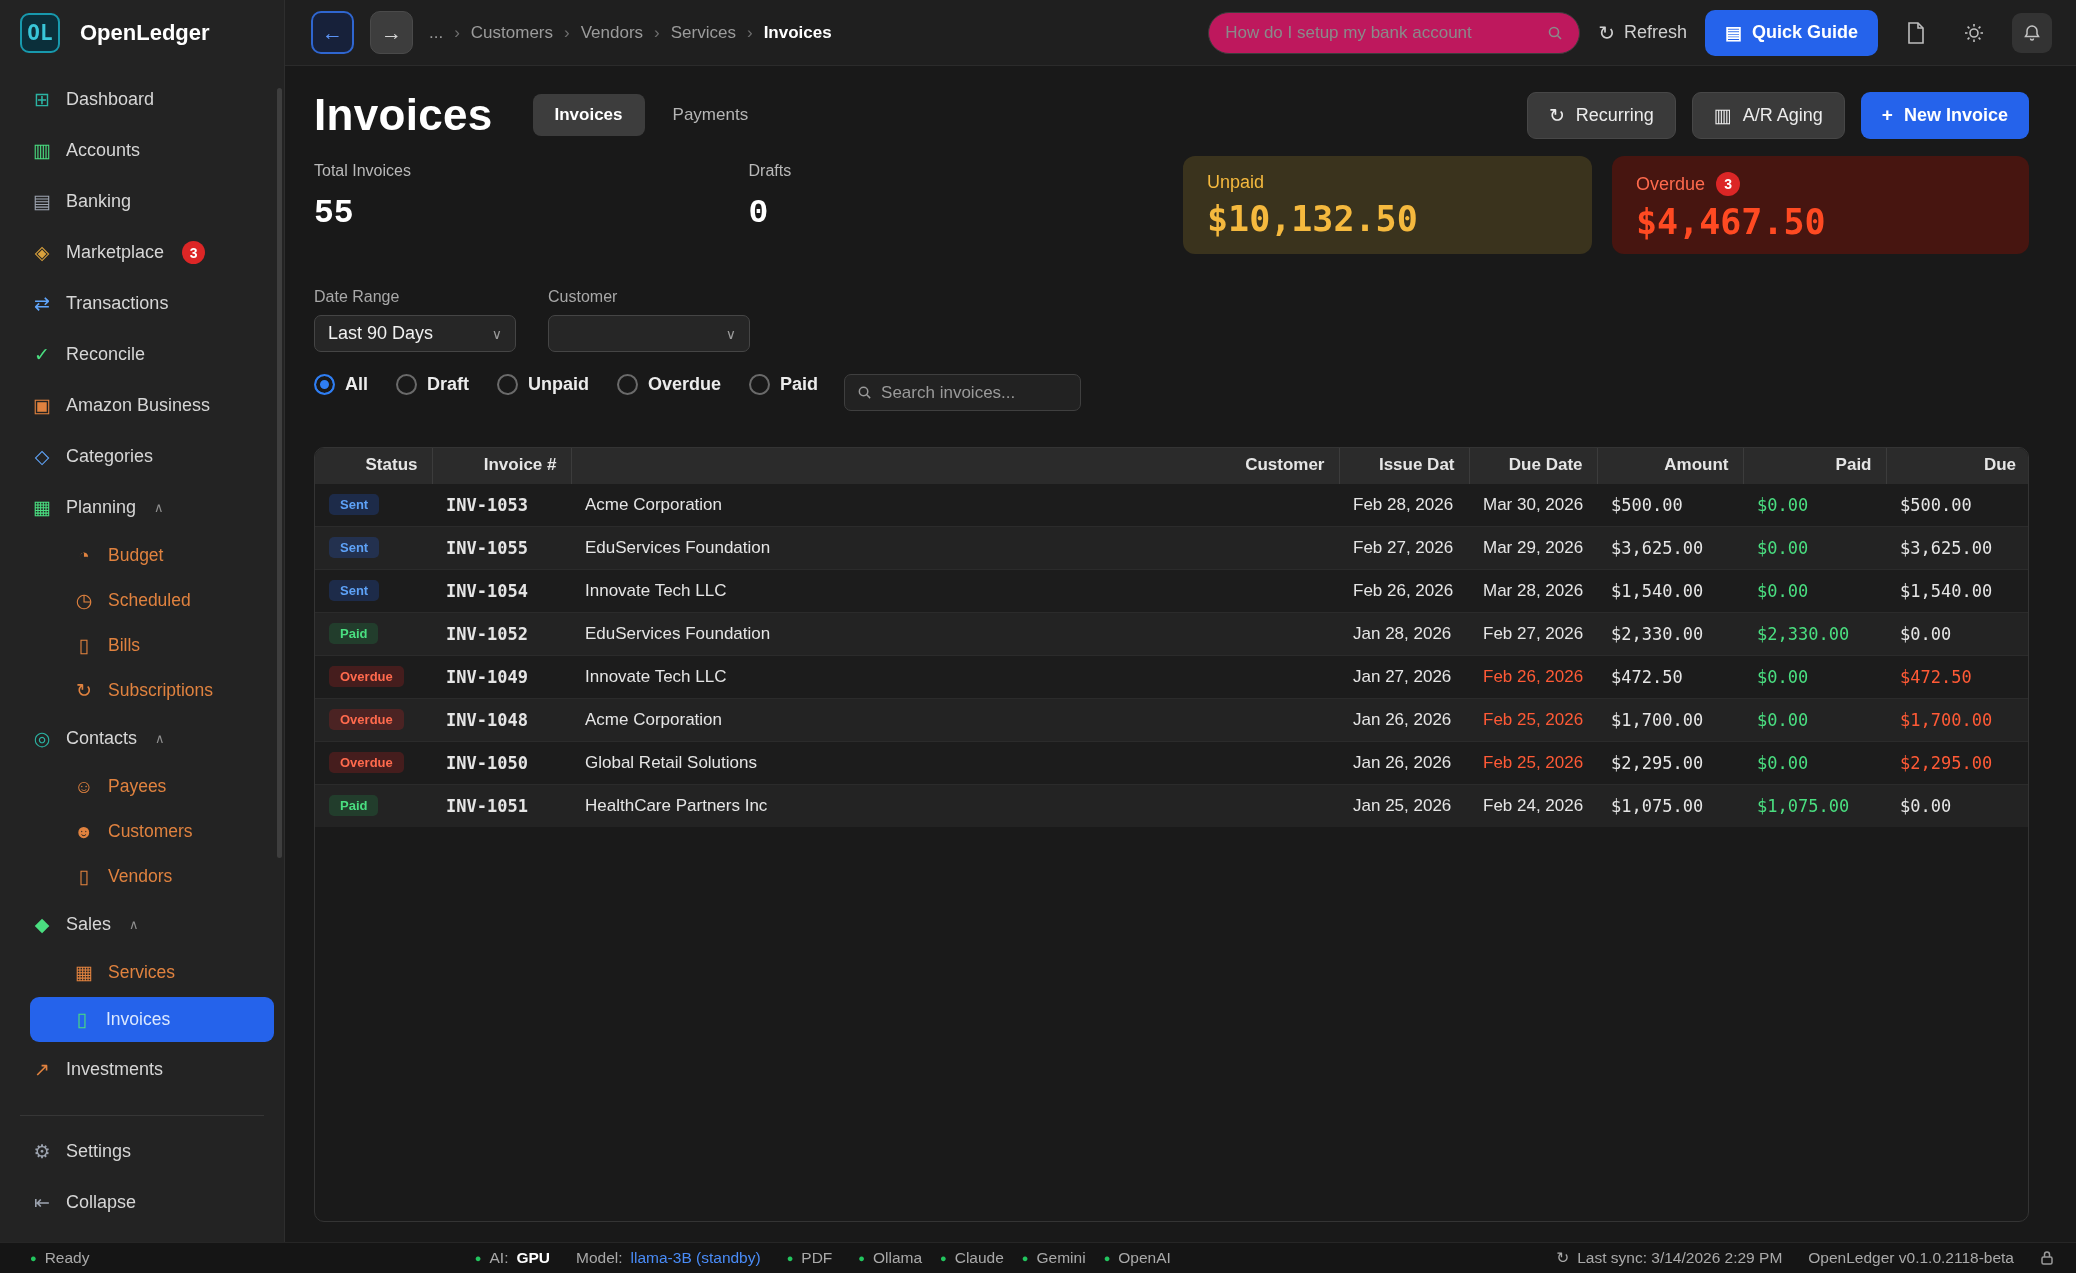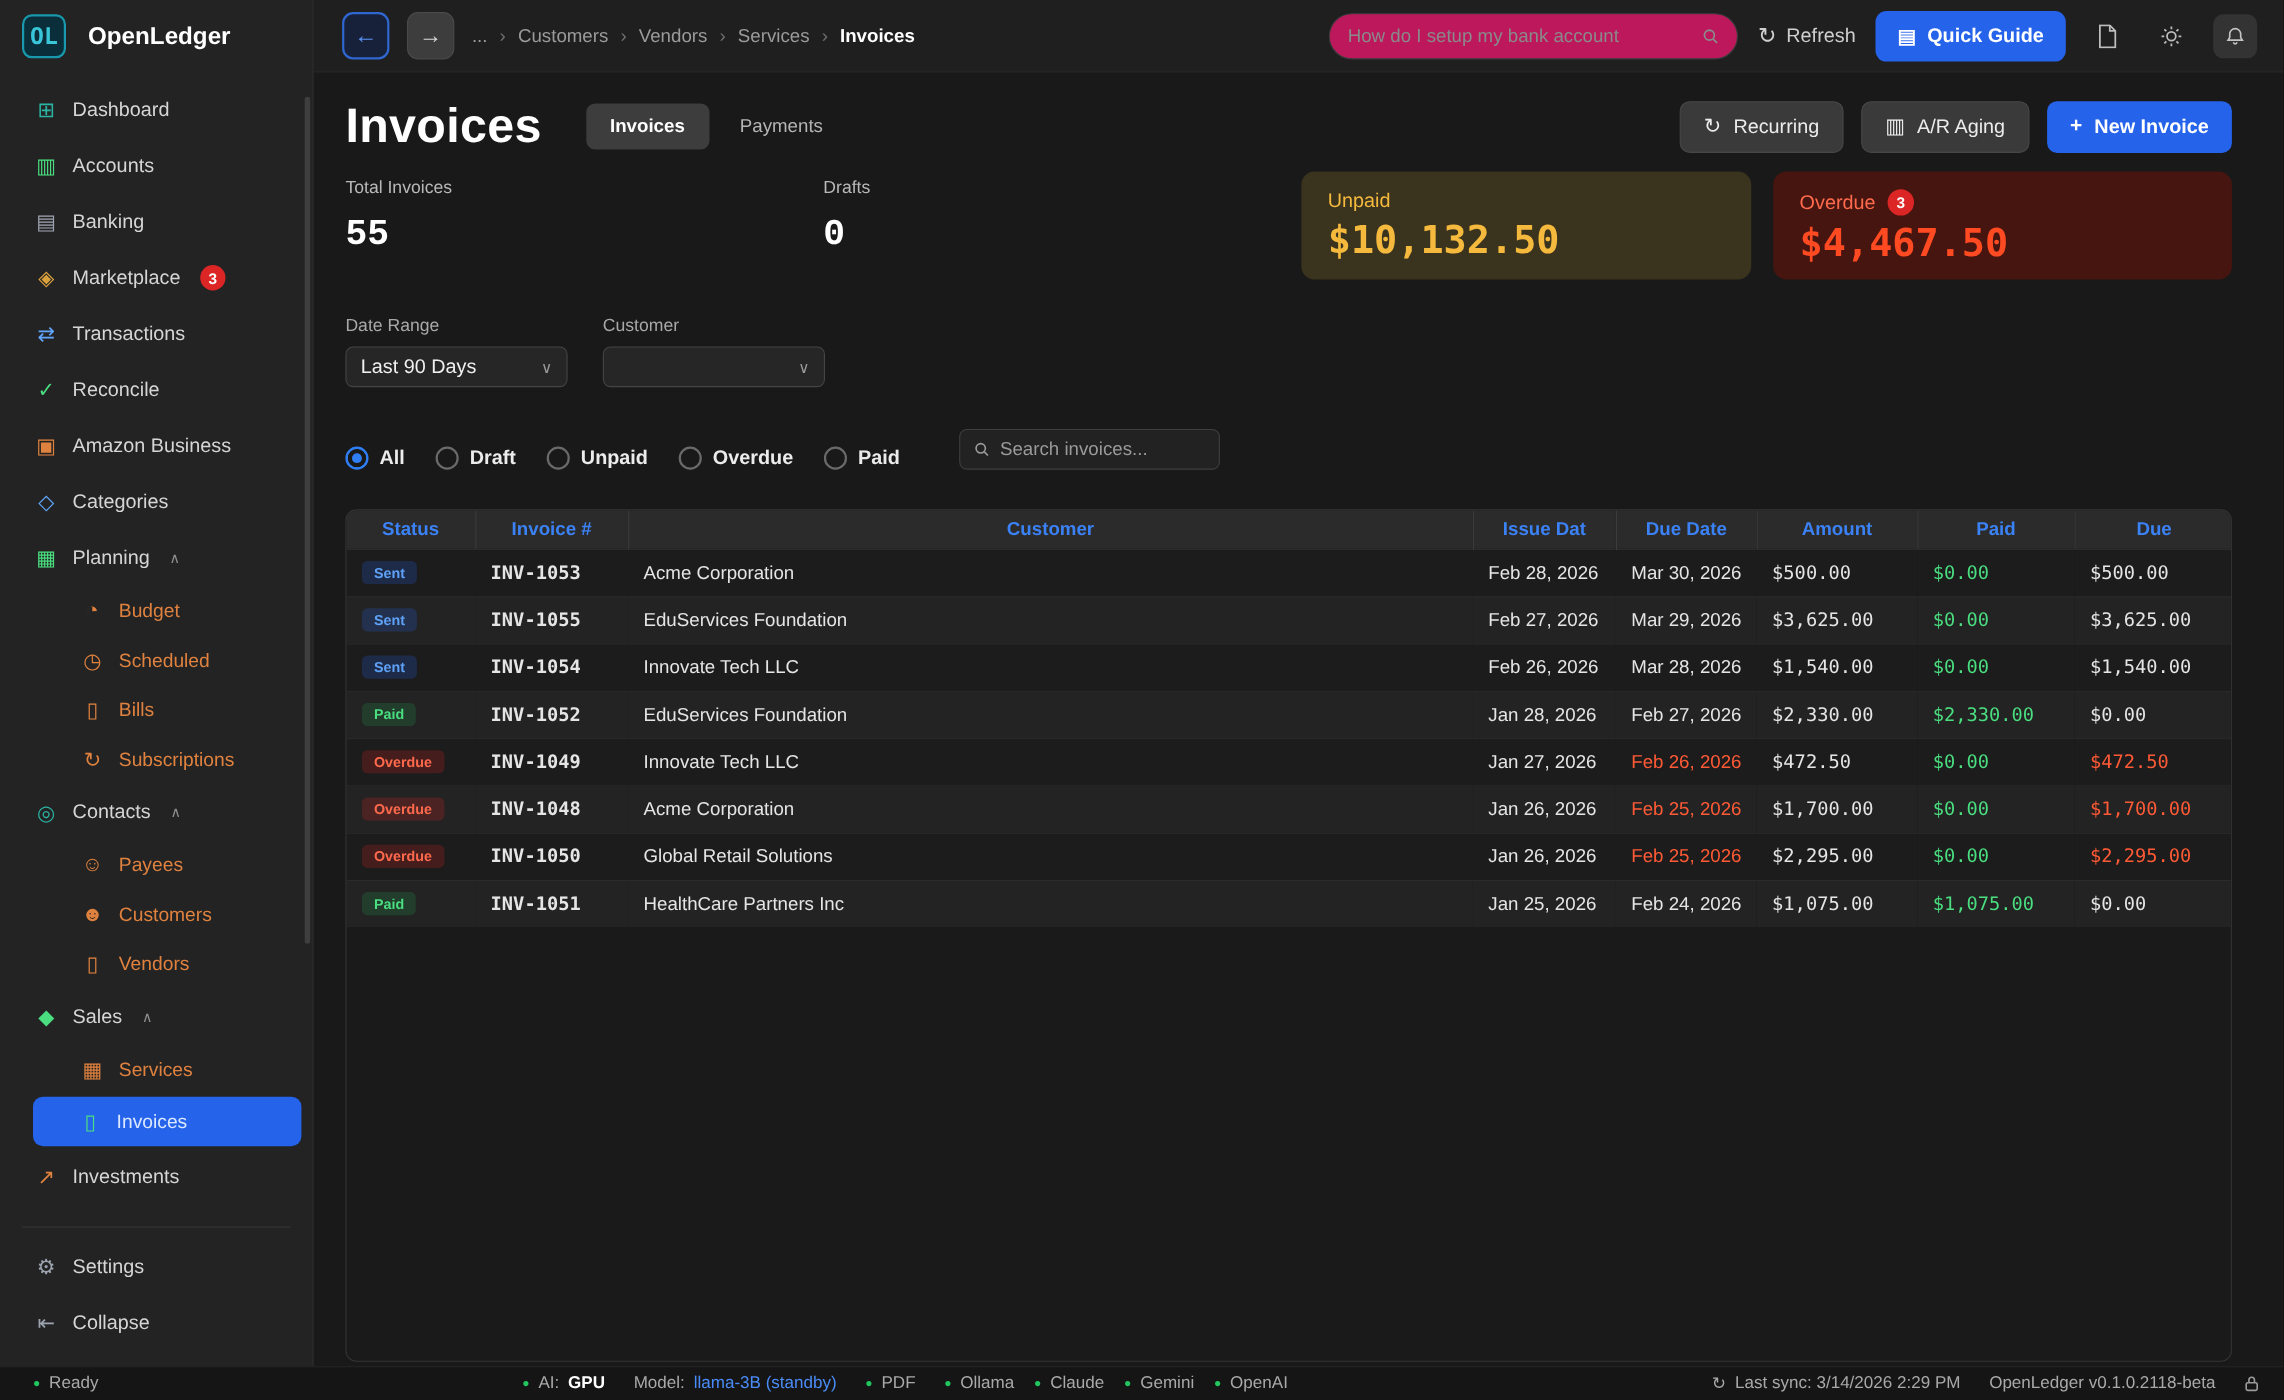--- a/index.html
+++ b/index.html
@@ -81,34 +81,34 @@
   .unpaid .card-value{color:#f5b93e}
   .overdue-c .card-value{color:#ff4a22}
   .card-badge{min-width:24px;height:24px;border-radius:50%;background:#dc2626;color:#fff;font-size:14px;font-weight:bold;
     display:flex;align-items:center;justify-content:center}
 
   .filter-row1{display:flex;gap:32px;margin-top:34px}
   .f-label{font-size:16px;color:#a8a8a8;margin-bottom:9px}
   .select{width:202px;height:37px;background:#262626;border:1px solid #454545;border-radius:7px;
     display:flex;align-items:center;justify-content:space-between;padding:0 13px;font-size:18px;color:#f0f0f0}
   .select .gi{color:#9a9a9a;font-size:14px}
-  .filter-row2{display:flex;align-items:flex-end;gap:28px;margin-top:38px}
+  .filter-row2{display:flex;align-items:flex-start;margin-top:22px}
   .radio{display:flex;align-items:center;gap:10px;font-size:18px;font-weight:600;color:#ececec}
   .radio-circle{width:21px;height:21px;border-radius:50%;border:2px solid #6a6a6a;flex:none}
   .radio.selected .radio-circle{border-color:#2f7ef3;background:#2f7ef3;box-shadow:inset 0 0 0 4px #191919}
   .inv-search{margin-left:26px;width:237px;height:37px;background:#222;border:1px solid #3f3f3f;border-radius:7px;
     display:flex;align-items:center;gap:9px;padding:0 12px}
   .inv-search input{flex:1;background:transparent;border:none;outline:none;color:#c9c9c9;font-size:17px;min-width:0;
     font-family:"Liberation Sans",sans-serif}
   .inv-search input::placeholder{color:#9a9a9a}
 
   
   .table-panel{margin-top:36px;border:1px solid #343434;border-radius:10px;height:775px;overflow:hidden;background:#1a1a1a}
   table{width:100%;border-collapse:collapse;table-layout:fixed}
-  thead th{background:#2b2b2b;height:35px;font-size:17px;font-weight:bold;color:#3b82f6;text-align:center;
+  thead th{background:#2b2b2b;height:35px;font-size:17px;font-weight:bold;color:#e5e5e5;text-align:right;
     padding:0 14px;border-right:1px solid #3c3c3c;white-space:nowrap;overflow:hidden}
   thead th:last-child{border-right:none}
   tbody td{height:43px;padding:0 14px;font-size:17px;border-top:1px solid #2b2b2b;white-space:nowrap;overflow:hidden}
   tbody tr:nth-child(odd){background:#1c1c1c}
   tbody tr:nth-child(even){background:#232323}
   .cell-r{text-align:left}
   .cell-invoice{font-weight:bold}
   .c-green{color:#4ade80}
   .c-red{color:#ff5a36}
   .badge-status{display:inline-block;padding:3px 11px;border-radius:5px;font-size:13px;font-weight:bold}

